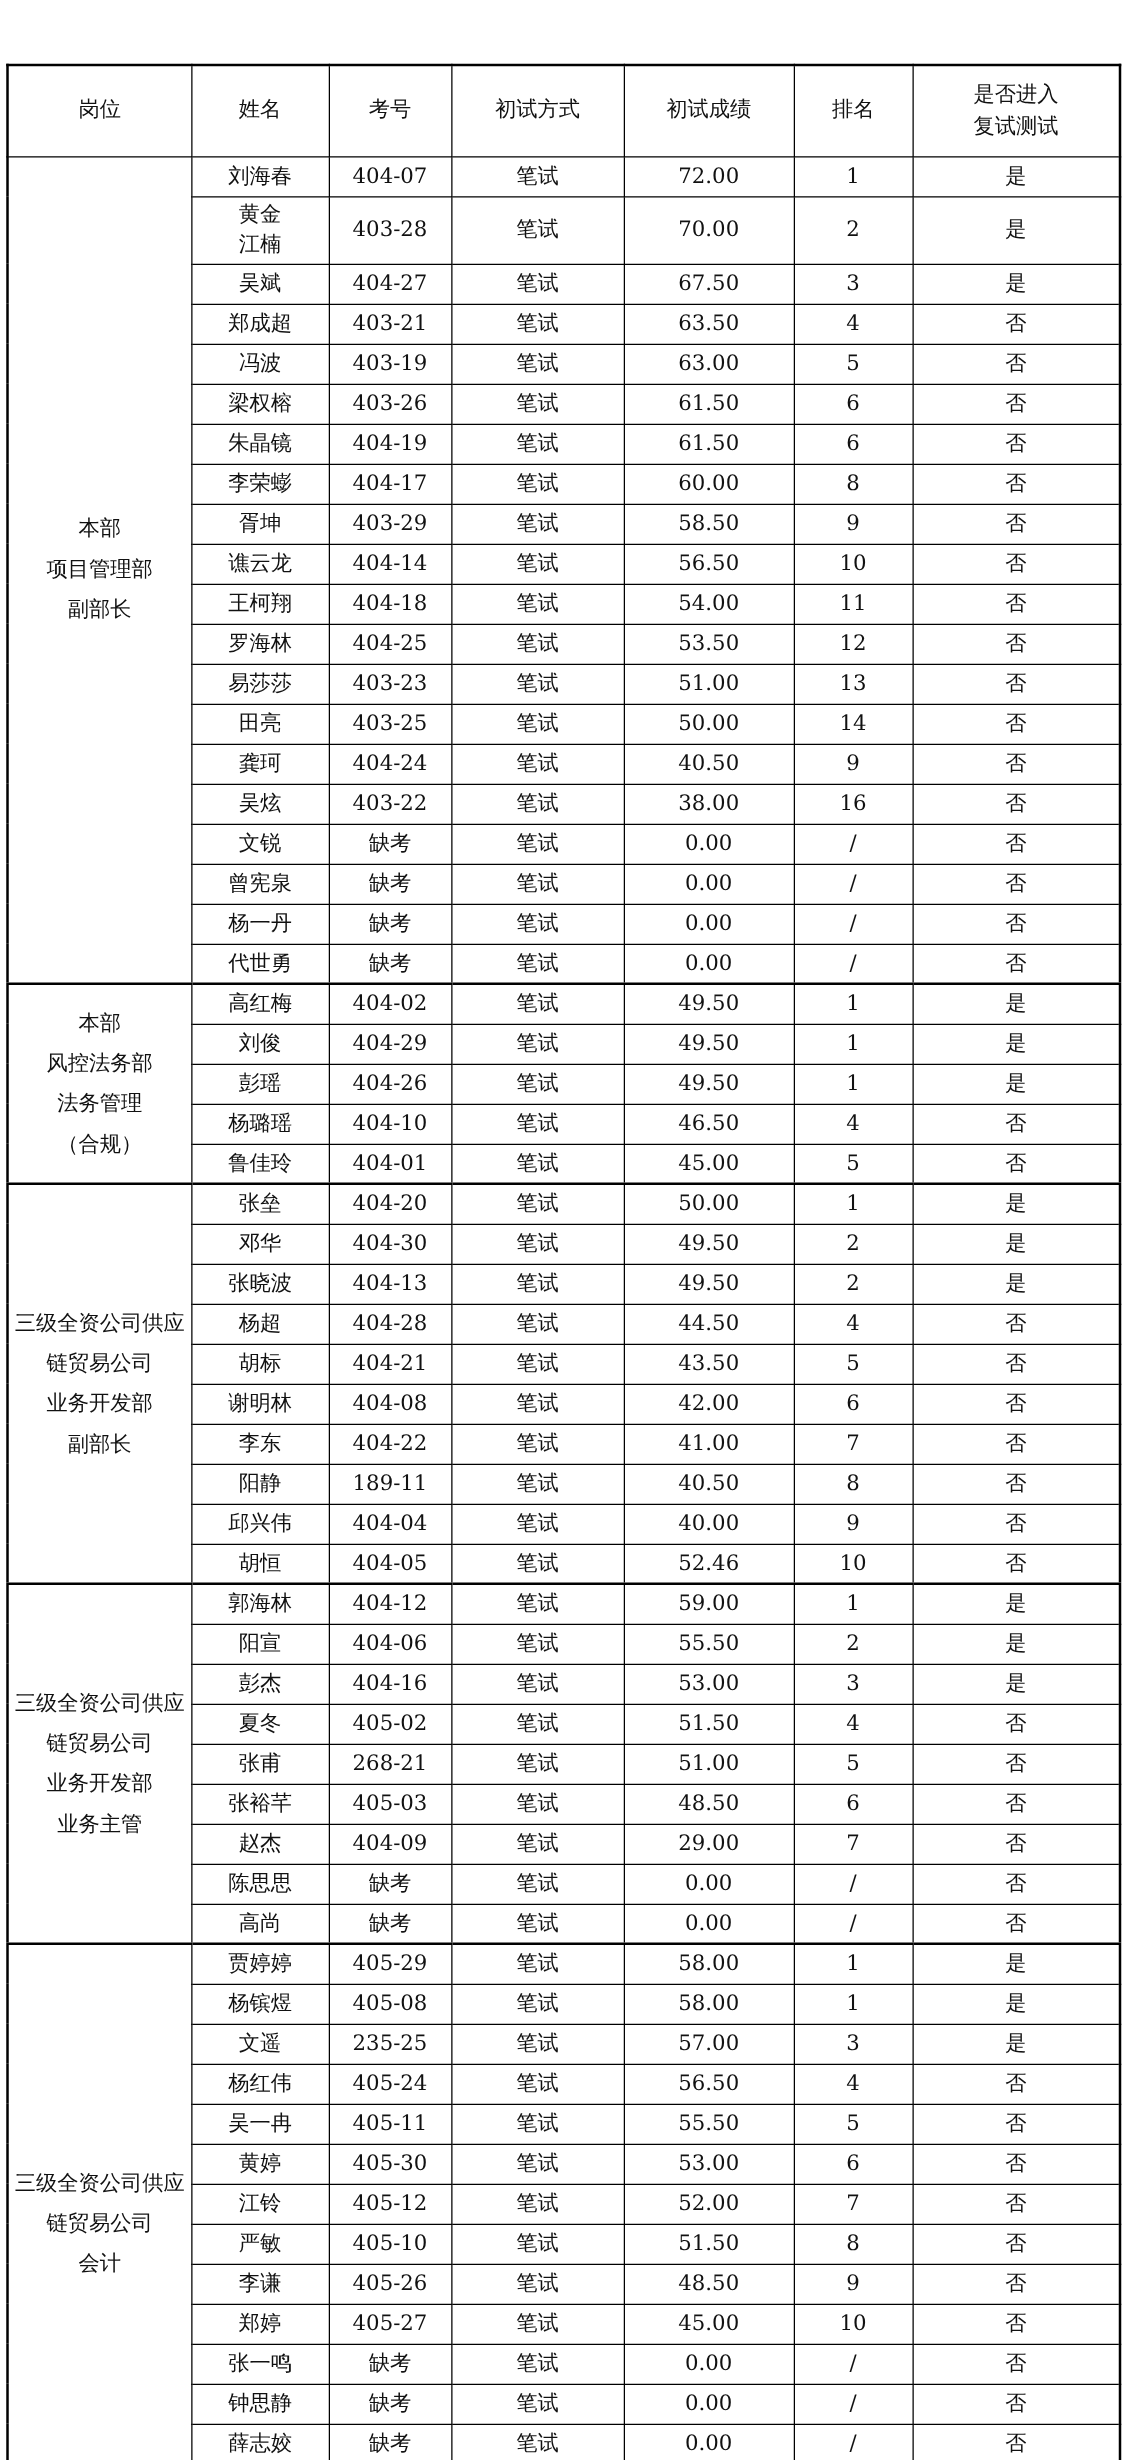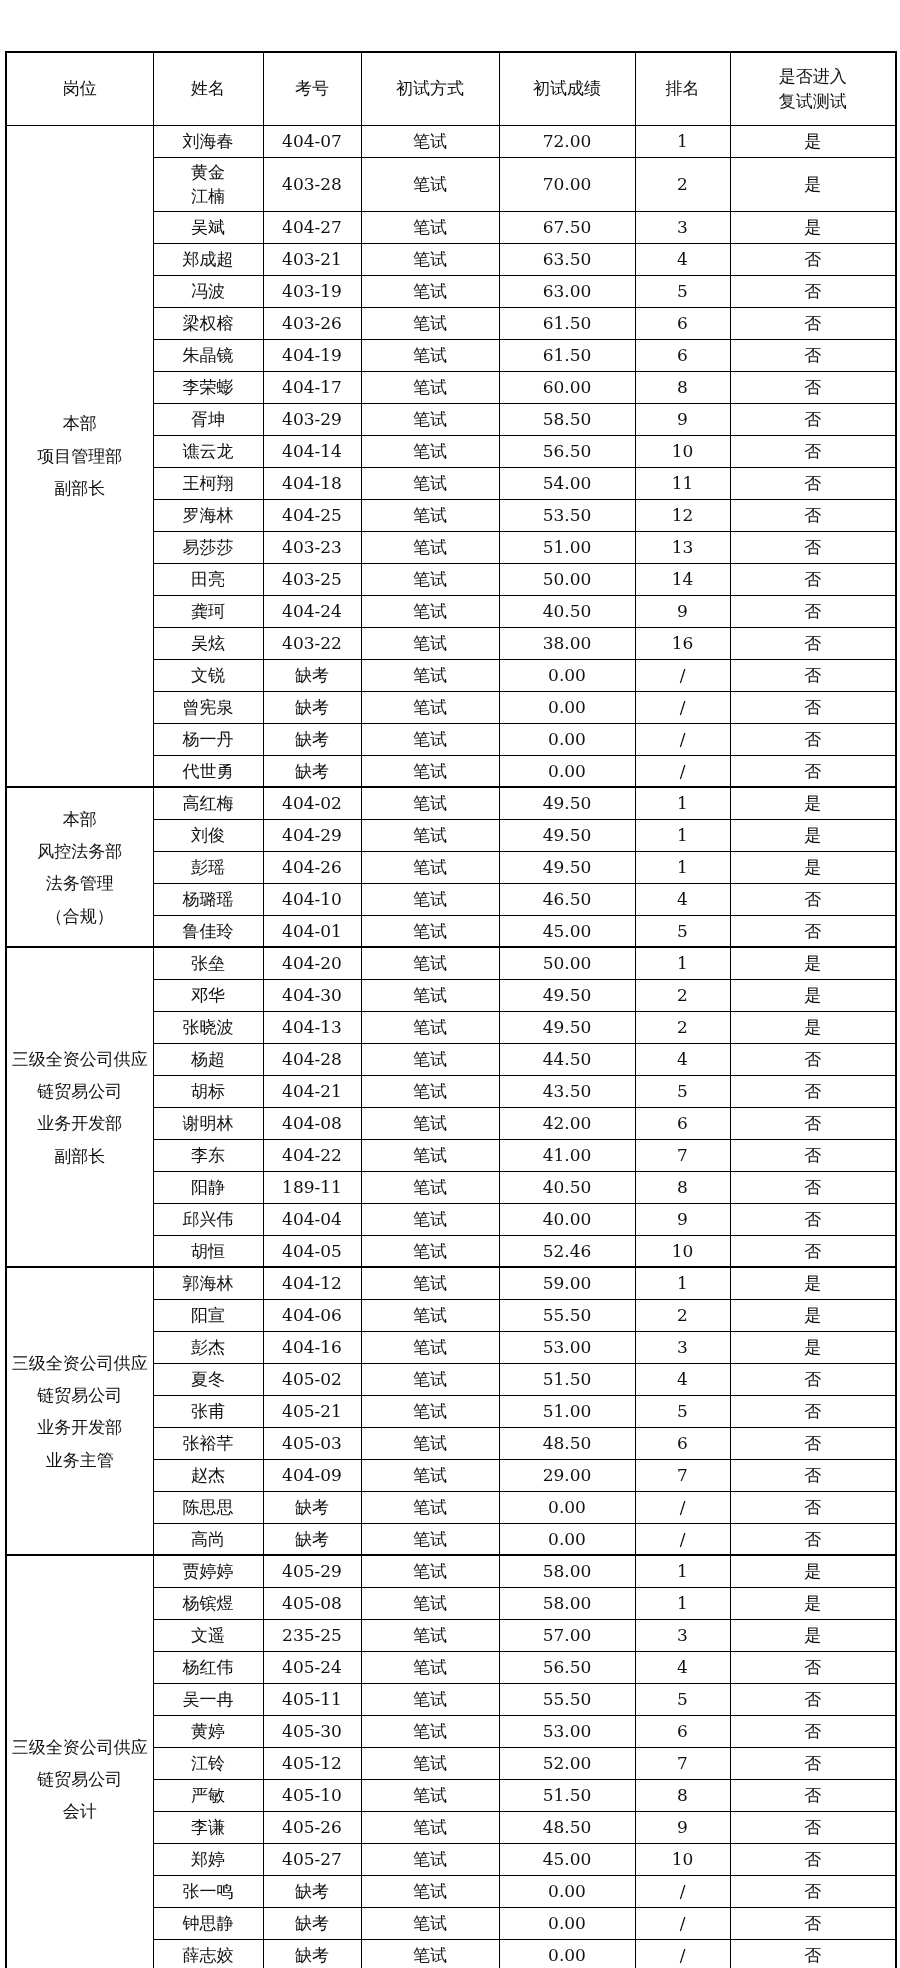--- a/index.html
+++ b/index.html
@@ -397,21 +397,21 @@
         <tr>
           <td>夏冬</td>
           <td>405-02</td>
           <td>笔试</td>
           <td>51.50</td>
           <td>4</td>
           <td>否</td>
         </tr>
         <tr>
           <td>张甫</td>
-          <td>405-21</td>
+          <td>268-21</td>
           <td>笔试</td>
           <td>51.00</td>
           <td>5</td>
           <td>否</td>
         </tr>
         <tr>
           <td>张裕芊</td>
           <td>405-03</td>
           <td>笔试</td>
           <td>48.50</td>

